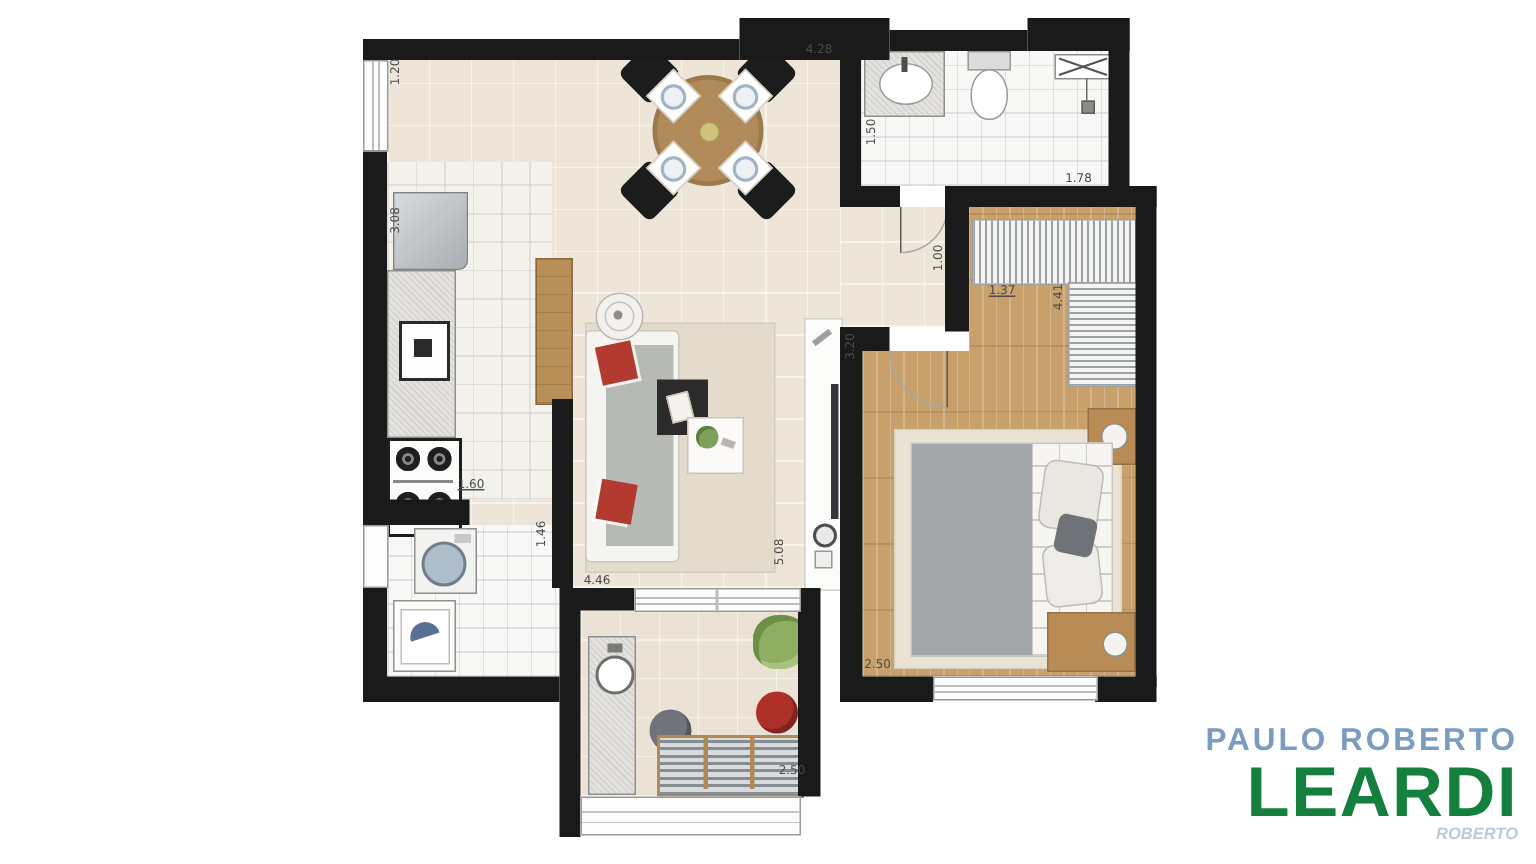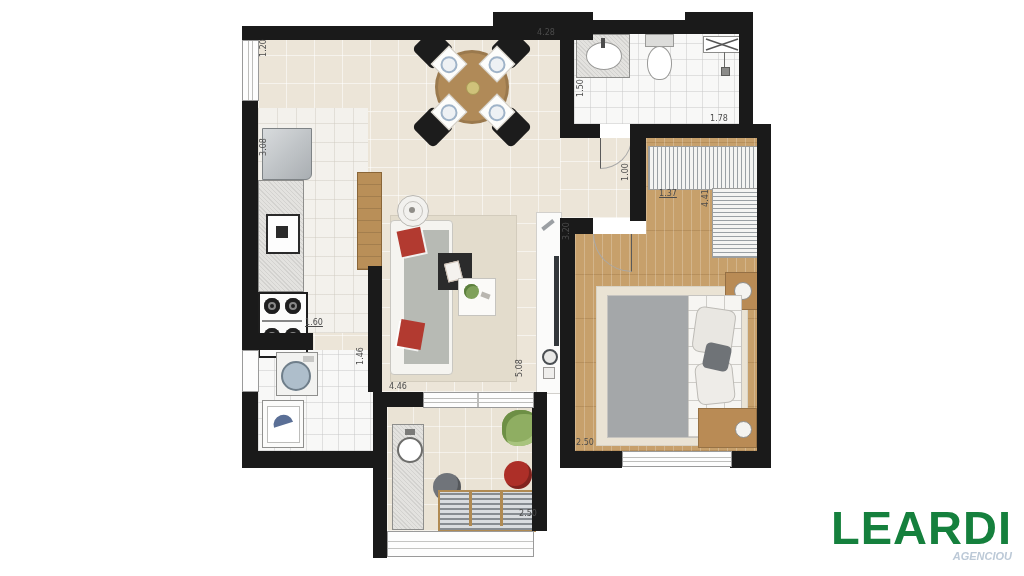--- a/index.html
+++ b/index.html
@@ -218,17 +218,18 @@
   <span class="dim v" style="left:567px;top:231px;">3.20</span>
   <span class="dim" style="left:585px;top:443px;">2.50</span>
   <span class="dim v" style="left:264px;top:147px;">3.08</span>
   <span class="dim" style="left:314px;top:323px;text-decoration:underline;">1.60</span>
   <span class="dim v" style="left:361px;top:356px;">1.46</span>
   <span class="dim" style="left:398px;top:387px;">4.46</span>
   <span class="dim v" style="left:520px;top:368px;">5.08</span>
   <span class="dim" style="left:528px;top:514px;">2.50</span>
 
   <div class="brand">
+    <div class="brand-top">PAULO ROBERTO</div>
     <div class="brand-main">LEARDI</div>
-    <div class="brand-mark">AGENCIOU</div>
+    <div class="brand-mark">ROBERTO</div>
   </div>
 
 </div>
 
 </body></html>

